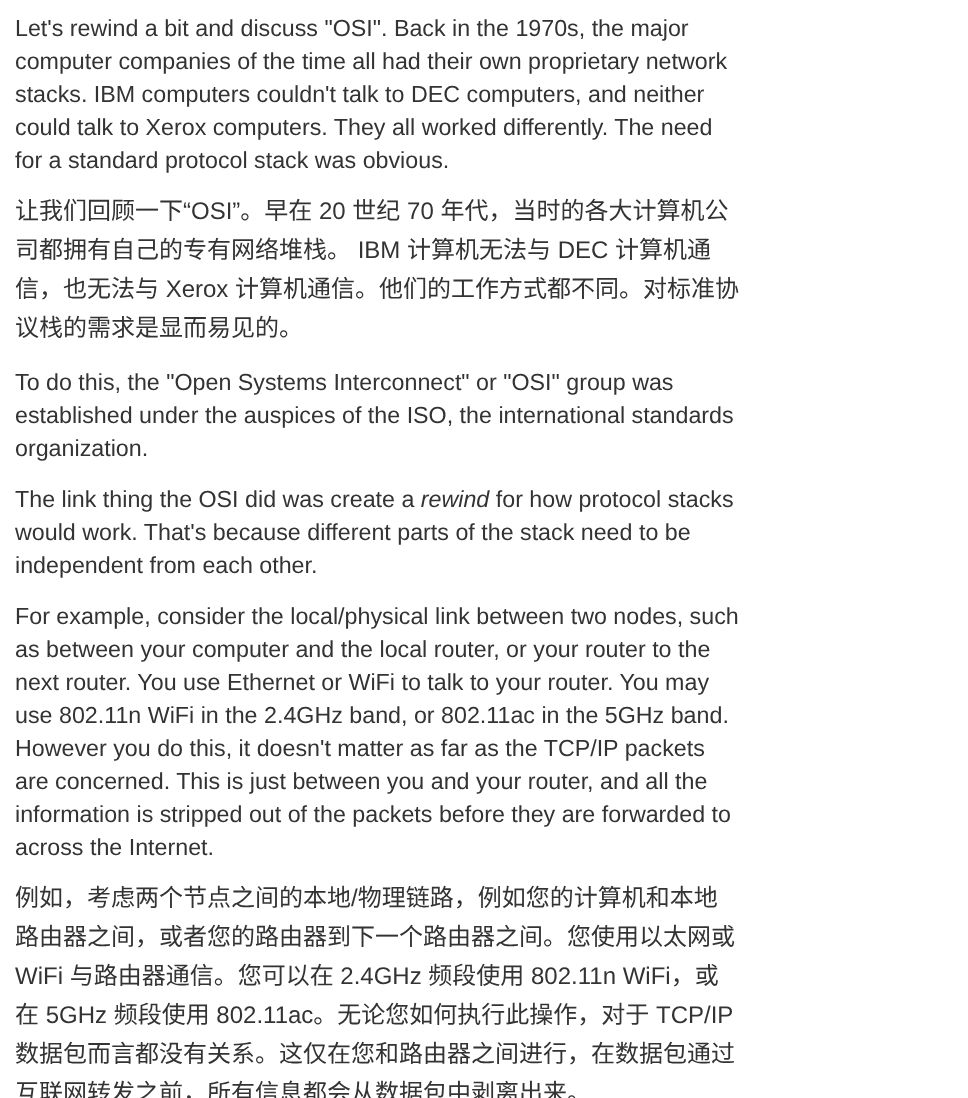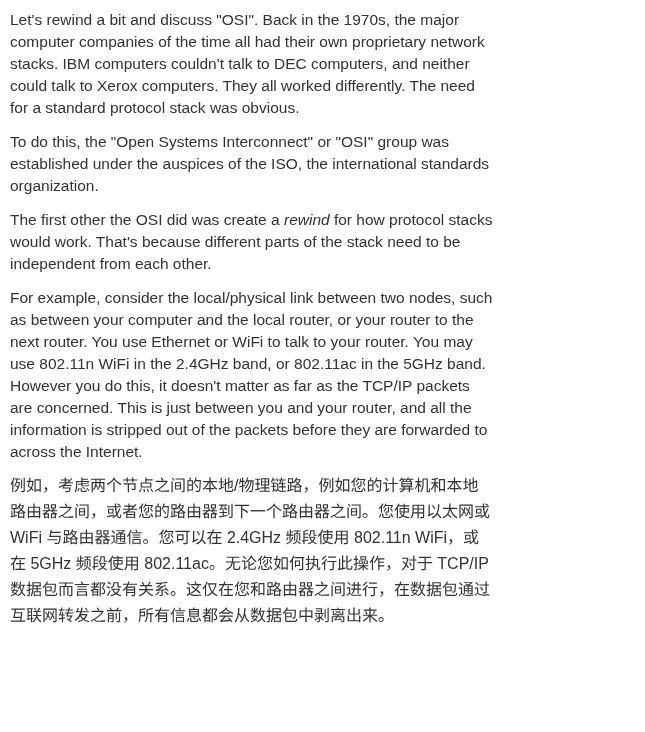--- a/index.html
+++ b/index.html
@@ -36,28 +36,29 @@
     font-style: italic;
   }
 </style>
 </head>
 <body>
 
 <div class="page">
 
   <section class="group">
     <p class="en" lang="en">Let's rewind a bit and discuss "OSI". Back in the 1970s, the major computer companies of the time all had their own proprietary network stacks. IBM computers couldn't talk to DEC computers, and neither could talk to Xerox computers. They all worked differently. The need for a standard protocol stack was obvious.</p>
+    <p class="zh" lang="zh-CN">让我们回顾一下“OSI”。早在 20 世纪 70 年代，当时的各大计算机公司都拥有自己的专有网络堆栈。 IBM 计算机无法与 DEC 计算机通信，也无法与 Xerox 计算机通信。他们的工作方式都不同。对标准协议栈的需求是显而易见的。</p>
   </section>
 
   <section class="group">
     <p class="en" lang="en">To do this, the "Open Systems Interconnect" or "OSI" group was established under the auspices of the ISO, the international standards organization.</p>
   </section>
 
   <section class="group">
-    <p class="en" lang="en"><span>The first other the OSI did was create a </span><em class="term">rewind</em><span> for how protocol stacks would work. That's because different parts of the stack need to be independent from each other.</span></p>
+    <p class="en" lang="en"><span>The link thing the OSI did was create a </span><em class="term">rewind</em><span> for how protocol stacks would work. That's because different parts of the stack need to be independent from each other.</span></p>
   </section>
 
   <section class="group">
     <p class="en" lang="en">For example, consider the local/physical link between two nodes, such as between your computer and the local router, or your router to the next router. You use Ethernet or WiFi to talk to your router. You may use 802.11n WiFi in the 2.4GHz band, or 802.11ac in the 5GHz band. However you do this, it doesn't matter as far as the TCP/IP packets are concerned. This is just between you and your router, and all the information is stripped out of the packets before they are forwarded to across the Internet.</p>
     <p class="zh" lang="zh-CN">例如，考虑两个节点之间的本地/物理链路，例如您的计算机和本地路由器之间，或者您的路由器到下一个路由器之间。您使用以太网或 WiFi 与路由器通信。您可以在 2.4GHz 频段使用 802.11n WiFi，或在 5GHz 频段使用 802.11ac。无论您如何执行此操作，对于 TCP/IP 数据包而言都没有关系。这仅在您和路由器之间进行，在数据包通过互联网转发之前，所有信息都会从数据包中剥离出来。</p>
   </section>
 
 </div>
 
 </body></html>

